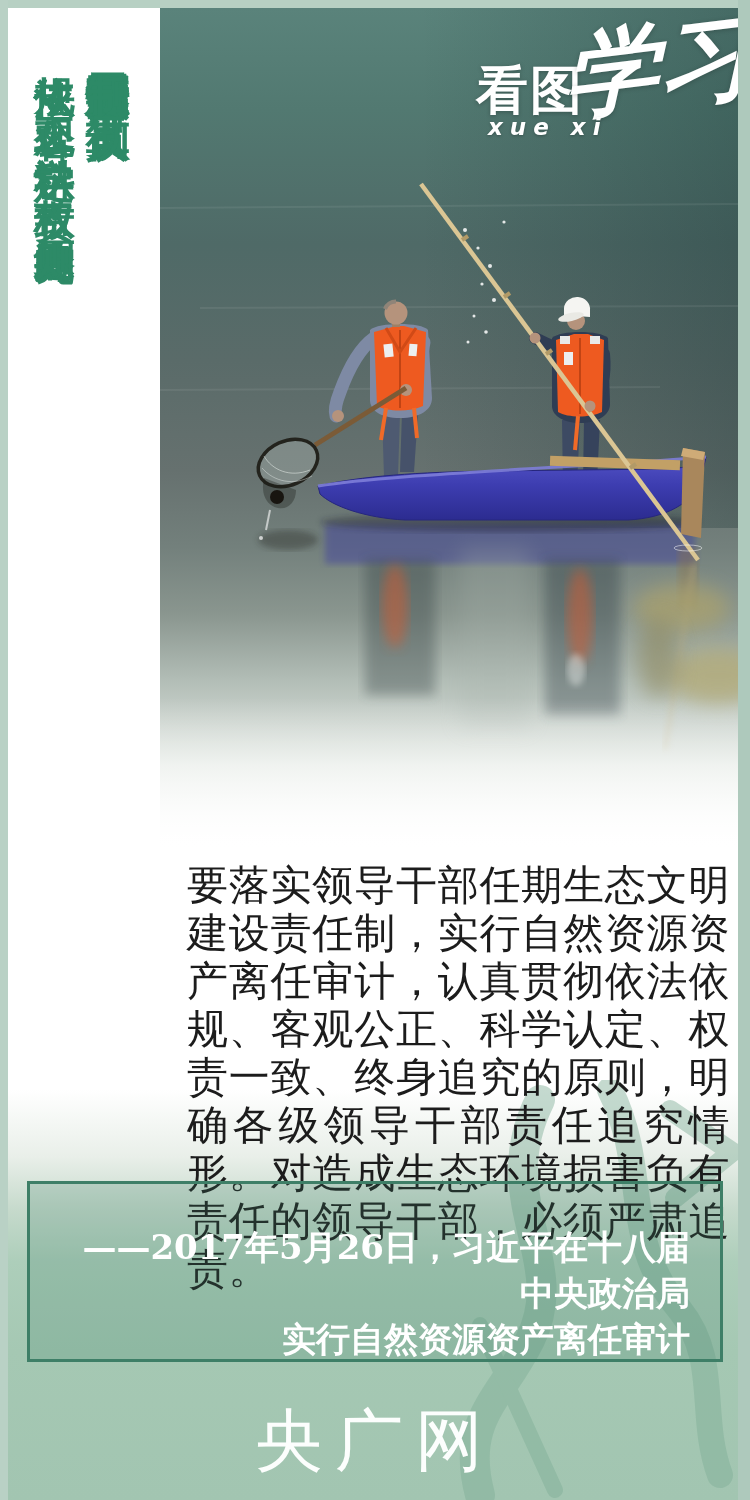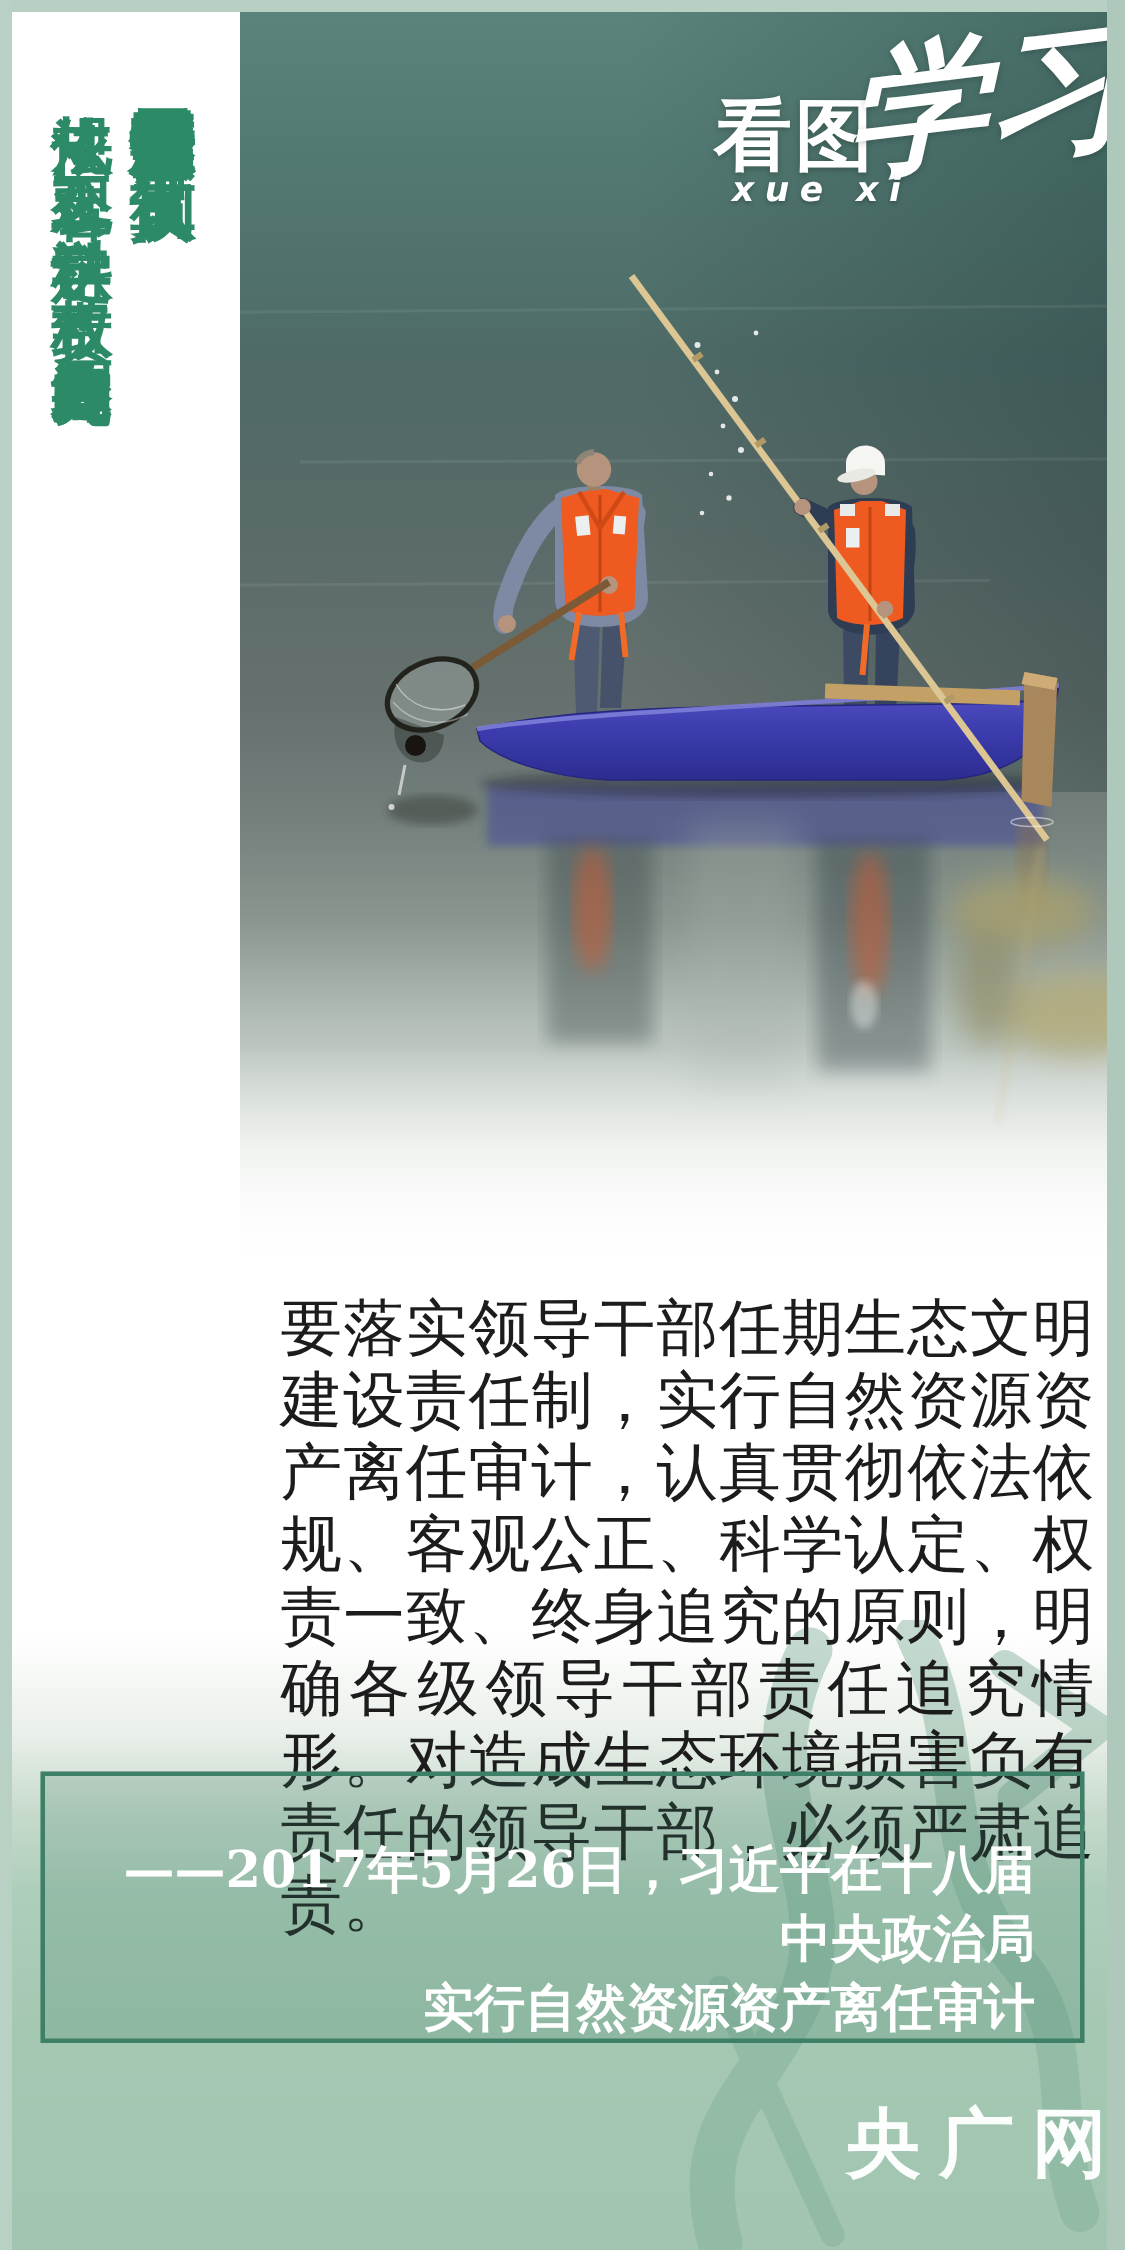--- a/index.html
+++ b/index.html
@@ -62,22 +62,22 @@
     position:absolute;left:27px;top:1181px;width:696px;height:181px;z-index:2;
     box-sizing:border-box;border:3px solid #3e7f67;
     background:rgba(62,127,103,0.22);
     padding:40px 30px 0 38px;color:#ffffff;
     font-size:34px;font-weight:700;line-height:46px;
     font-family:"DejaVu Serif","Liberation Serif",serif;
     text-align:right;
   }
   
   .publisher{
-    position:absolute;left:0;top:1396px;width:750px;text-align:right;z-index:2;
-    color:#fcfefd;font-size:50px;font-weight:700;letter-spacing:12px;
+    position:absolute;left:0;top:1396px;width:750px;text-align:center;z-index:2;
+    color:#fcfefd;font-size:68px;font-weight:400;letter-spacing:12px;
     font-family:"DejaVu Sans","Liberation Sans",sans-serif;
   }
 </style>
 </head>
 <body>
 
 <div class="page">
 
   <div class="inner-bg"></div>
 

